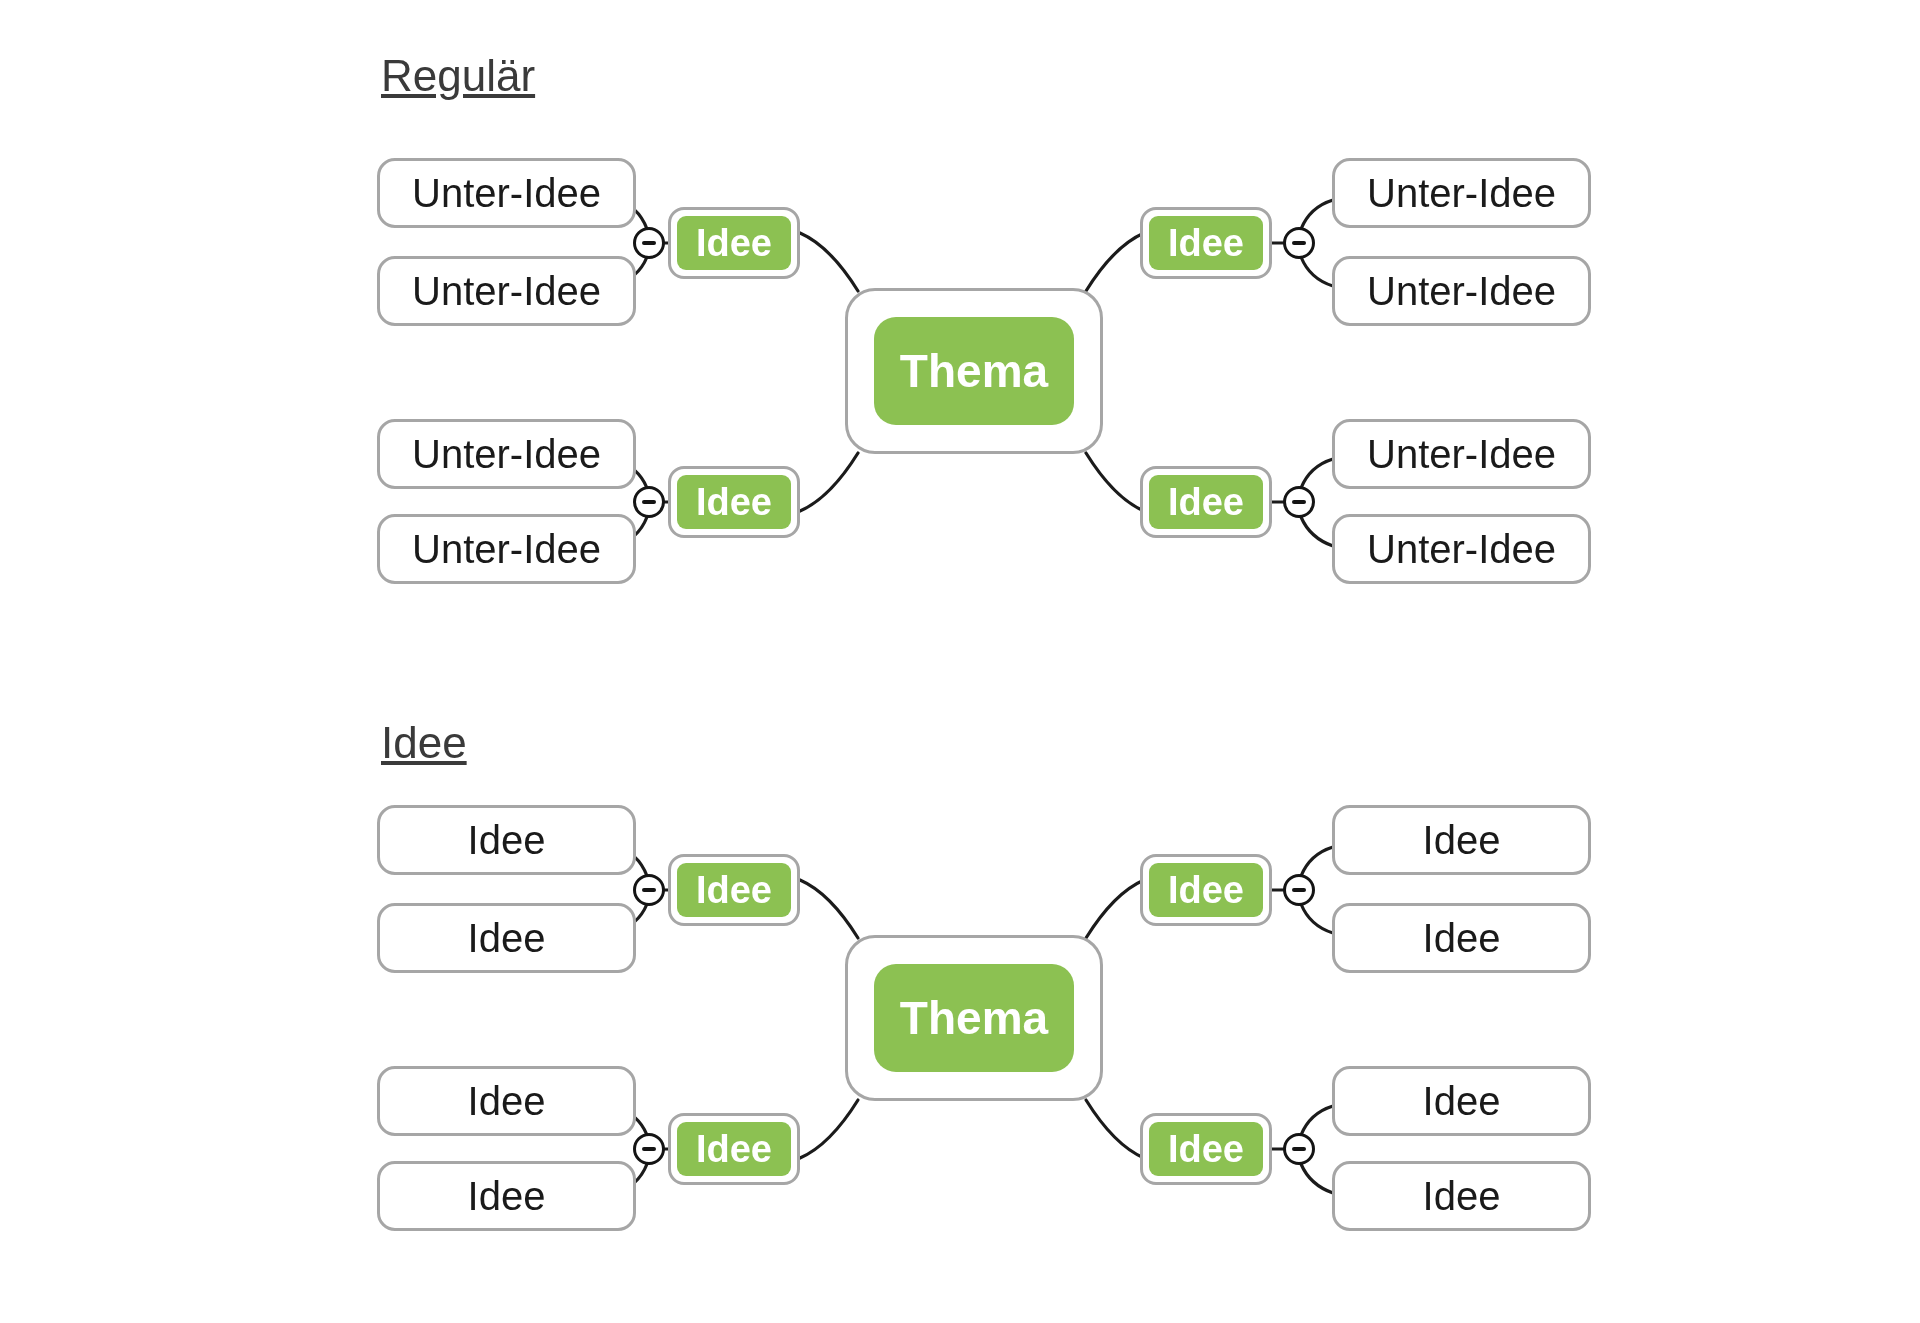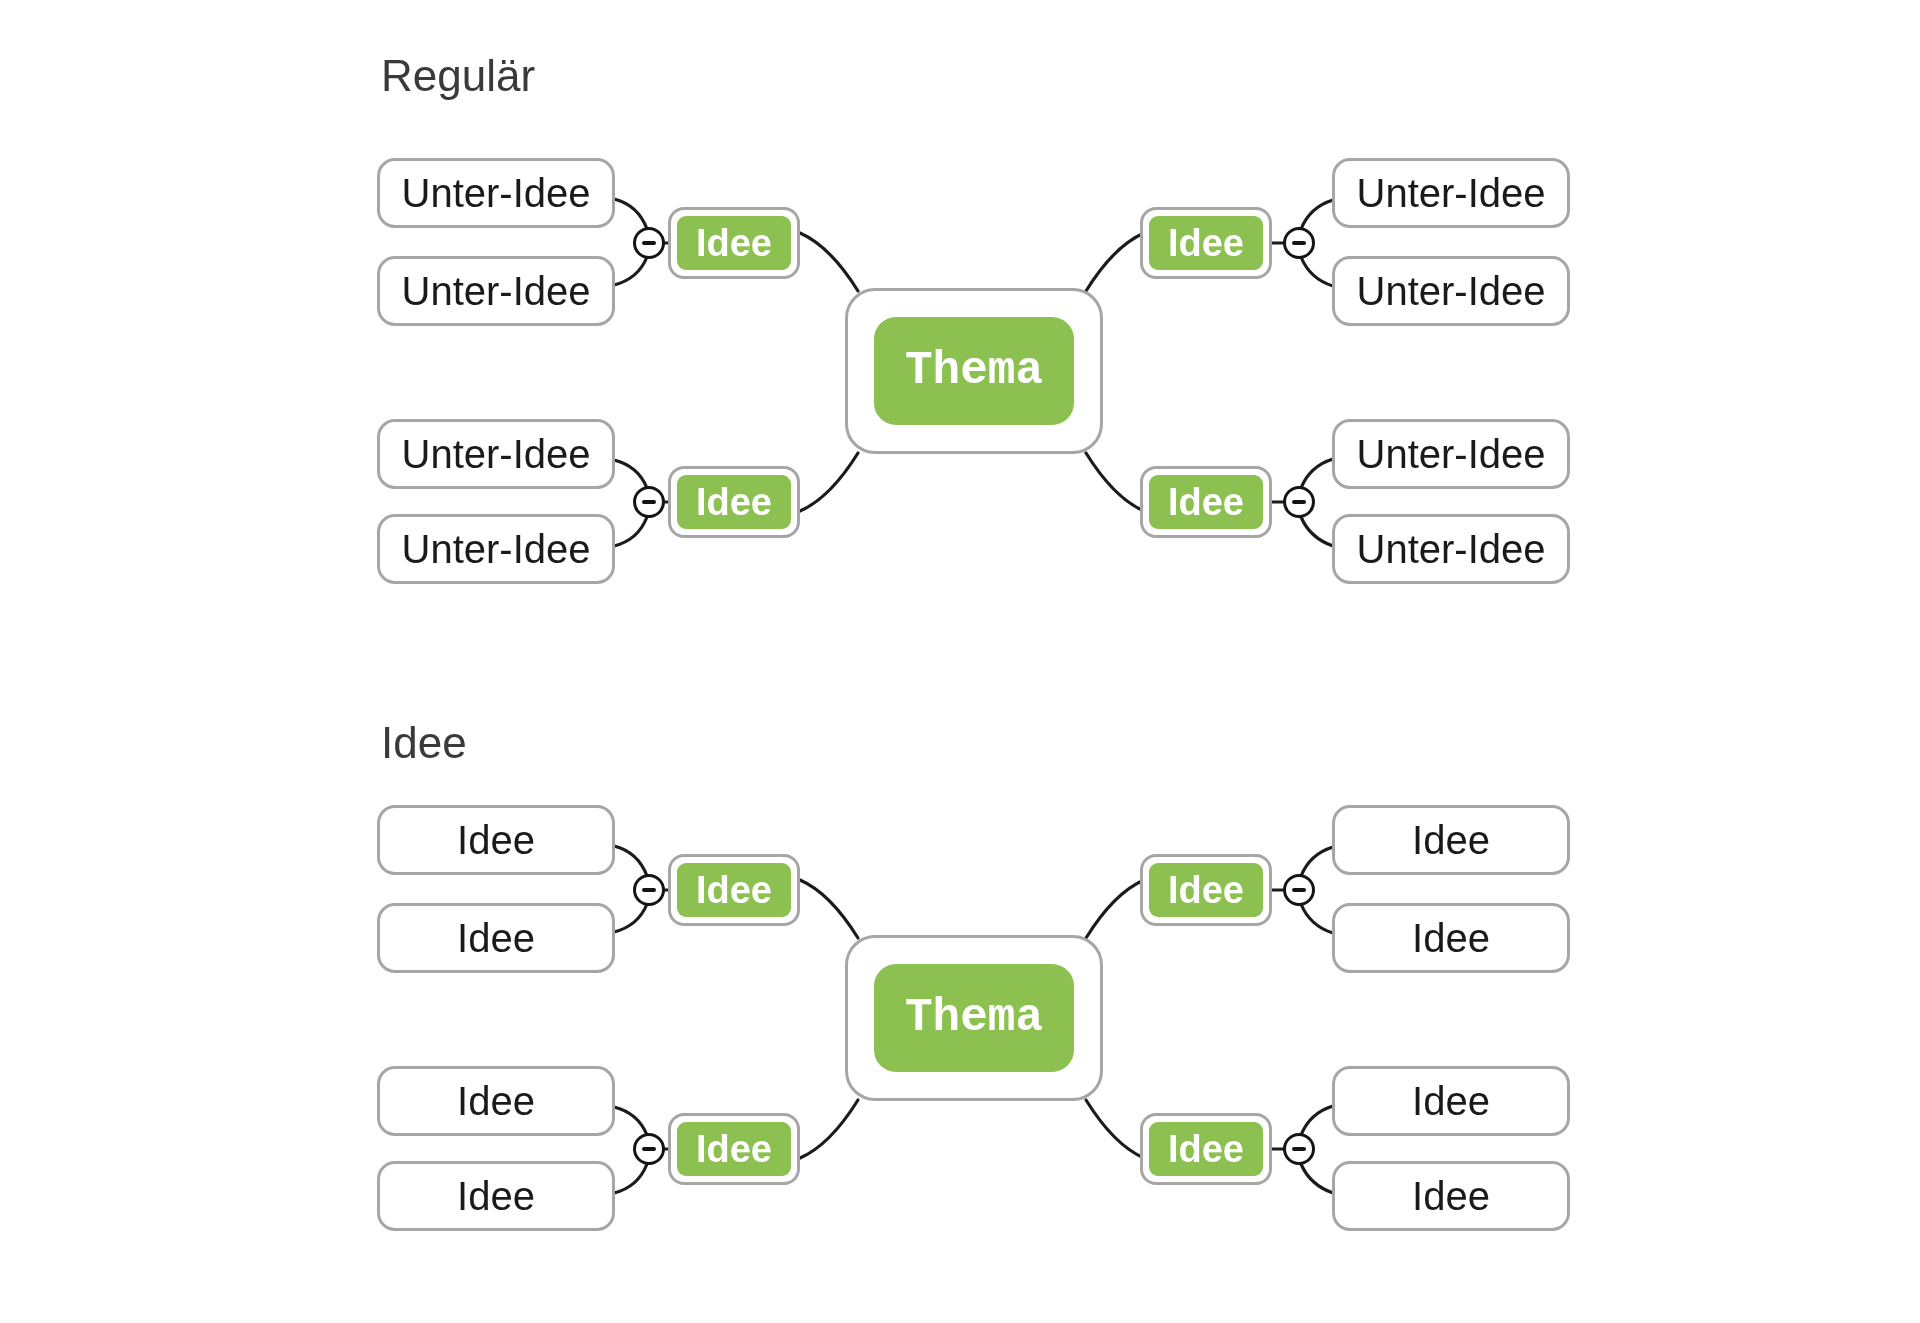--- a/index.html
+++ b/index.html
@@ -14,41 +14,42 @@
   html,body{margin:0;padding:0;background:var(--background);}
   .canvas{
     position:relative;width:1920px;height:1323px;overflow:hidden;
     background:var(--background);
     font-family:"Liberation Sans",sans-serif;
   }
   .connector-svg{position:absolute;left:0;top:0;width:1920px;height:1323px;}
   .heading{
     position:absolute;font-size:44px;line-height:1.1;color:var(--heading-text);
     white-space:nowrap;
+    text-decoration:underline;
   }
   .leaf{
-    position:absolute;width:238px;height:70px;box-sizing:border-box;
+    position:absolute;width:259px;height:70px;box-sizing:border-box;
     background:#fff;border:3px solid var(--node-border);border-radius:18px;
     display:flex;align-items:center;justify-content:center;
     font-size:40px;color:var(--leaf-text);white-space:nowrap;
   }
   .branch{
     position:absolute;width:132px;height:72px;box-sizing:border-box;
     background:#fff;border:3px solid var(--node-border);border-radius:16px;
     padding:6px;display:flex;
   }
   .branch-fill{
     flex:1;display:flex;align-items:center;justify-content:center;
     background:var(--node-green);border-radius:9px;
     font-size:38px;font-weight:700;color:var(--node-text);white-space:nowrap;
   }
   .center-node{
     position:absolute;width:258px;height:166px;box-sizing:border-box;
     background:#fff;border:3px solid var(--node-border);border-radius:30px;
-    padding:26px;display:flex;font-family:Liberation Mono, monospace;
+    padding:26px;display:flex;
   }
   .center-fill{
     flex:1;display:flex;align-items:center;justify-content:center;
     background:var(--node-green);border-radius:22px;
     font-size:46px;font-weight:700;color:var(--node-text);white-space:nowrap;
   }
   .toggle{
     position:absolute;width:32px;height:32px;box-sizing:border-box;
     background:#fff;border:3px solid #141414;border-radius:50%;
     display:flex;align-items:center;justify-content:center;cursor:pointer;

